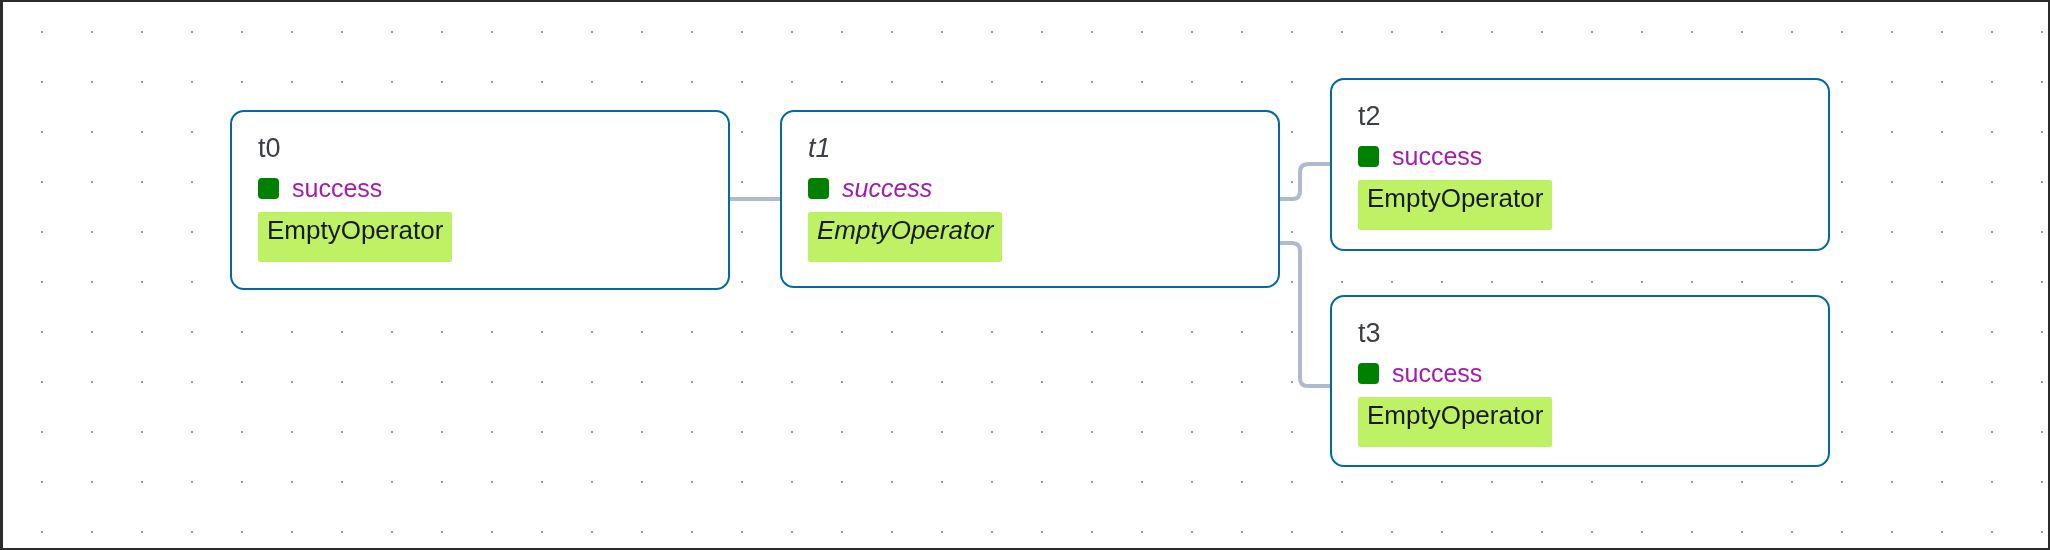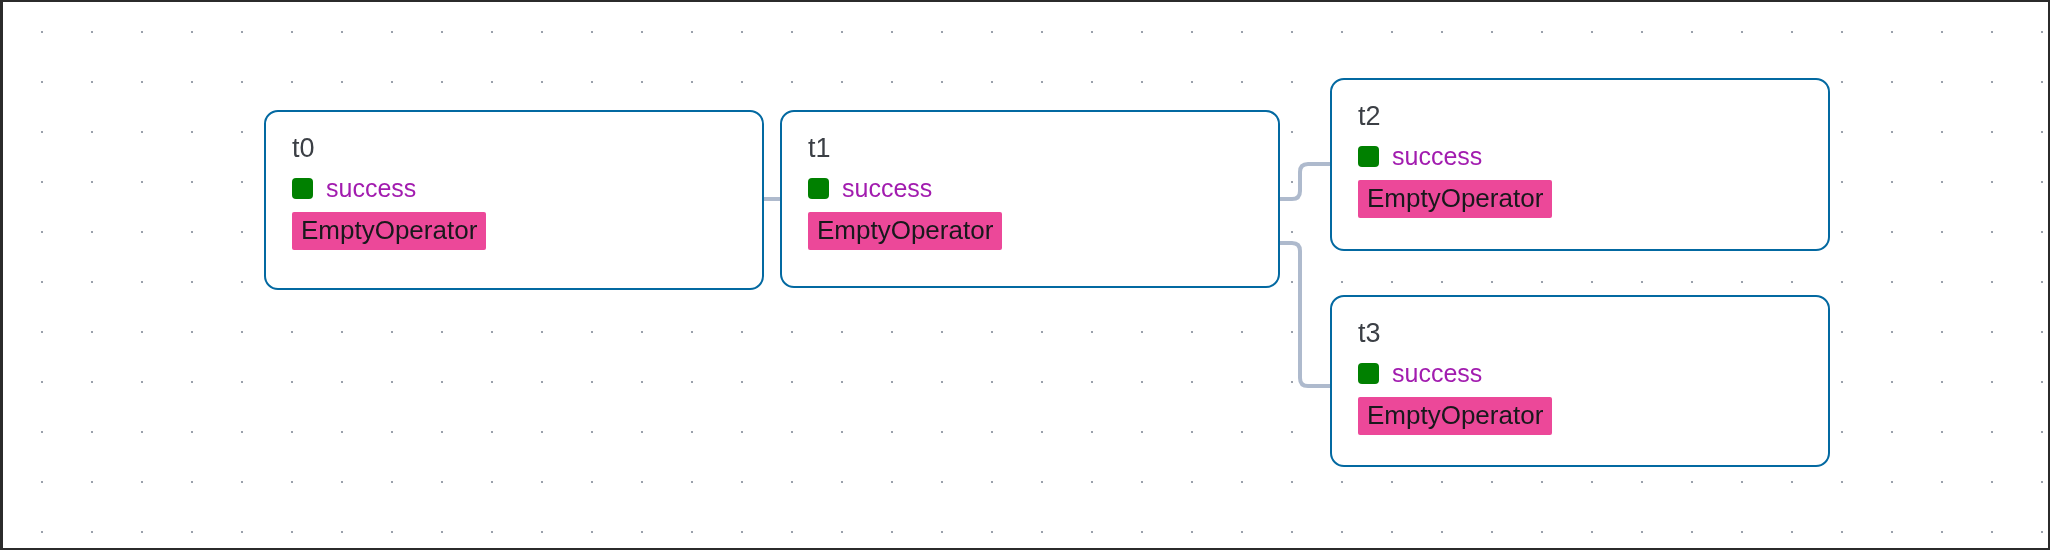--- a/index.html
+++ b/index.html
@@ -101,55 +101,55 @@
   .status-label {
     font-size: 25px;
     color: #a21caf;
     line-height: 1;
     white-space: nowrap;
   }
 
   .operator-badge {
     display: inline-block;
     margin-top: 11px;
-    background: #ec4899;
+    background: #bef264;
     color: #18191c;
     font-size: 26px;
     line-height: 1.18;
-    padding: 3px 9px 4px 9px;
+    padding: 3px 9px 16px 9px;
     border-radius: 2px;
     white-space: nowrap;
   }
 </style>
 </head>
 <body>
 
 <div id="canvas">
 
   <div class="dot-grid"></div>
 
   <svg class="edge-layer" viewBox="0 0 2050 550" width="2050" height="550">
 
     <path class="edge-path" d="M 730 199 L 780 199"></path>
 
     <path class="edge-path" d="M 1280 199 L 1292 199 Q 1300 199 1300 191 L 1300 172 Q 1300 164 1308 164 L 1330 164"></path>
 
     <path class="edge-path" d="M 1280 243 L 1292 243 Q 1300 243 1300 251 L 1300 378 Q 1300 386 1308 386 L 1330 386"></path>
   </svg>
 
-  <div class="task-node" style="left:230px; top:110px; width:500px; height:180px;margin-left:34px;">
+  <div class="task-node" style="left:230px; top:110px; width:500px; height:180px;">
     <div class="task-id">t0</div>
     <div class="status-row">
       <span class="status-swatch"></span>
       <span class="status-label">success</span>
     </div>
     <div><span class="operator-badge">EmptyOperator</span></div>
   </div>
 
-  <div class="task-node" style="left:780px; top:110px; width:500px; height:178px;">
+  <div class="task-node" style="left:780px; top:110px; width:500px; height:178px;font-style:italic;">
     <div class="task-id">t1</div>
     <div class="status-row">
       <span class="status-swatch"></span>
       <span class="status-label">success</span>
     </div>
     <div><span class="operator-badge">EmptyOperator</span></div>
   </div>
 
   <div class="task-node" style="left:1330px; top:78px; width:500px; height:173px;">
     <div class="task-id">t2</div>

